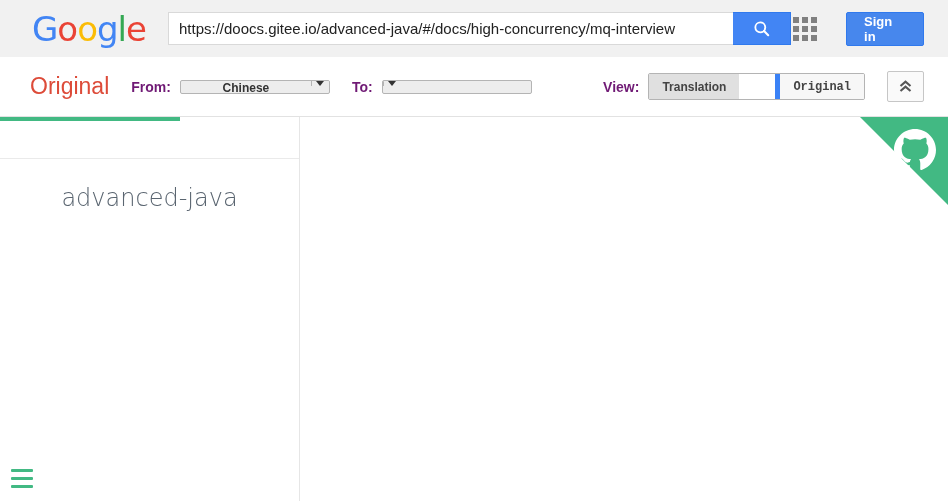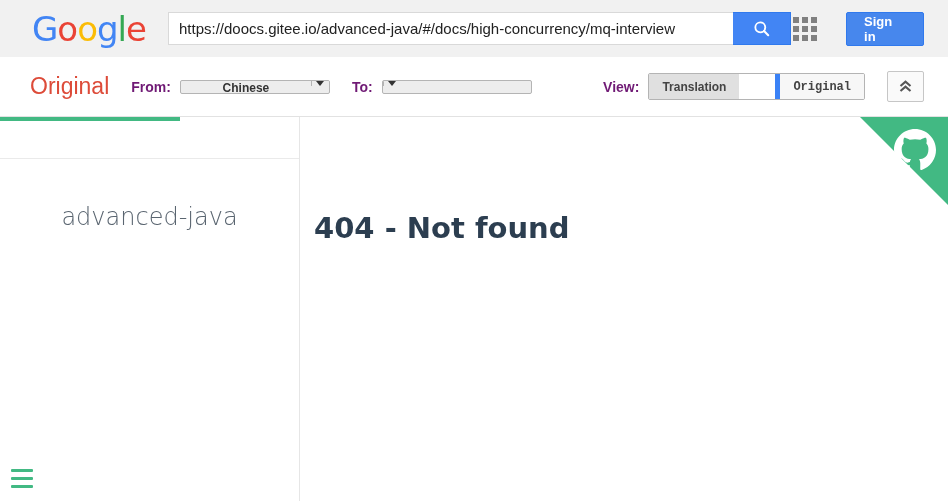--- a/index.html
+++ b/index.html
@@ -213,21 +213,21 @@
     position: relative;
     background: #fff;
   }
   .sidebar-divider {
     position: absolute;
     top: 41px; left: 0; right: 0;
     height: 1px;
     background: #eaeaea;
   }
   .sidebar-name {
-    margin-top: 86px;
+    margin-top: 67px;
     text-align: center;
     font-size: 24px;
     font-weight: 300;
     color: #5a6570;
     font-family: "DejaVu Sans", sans-serif;
   }
   .hamburger {
     position: absolute;
     left: 11px;
     bottom: 13px;
@@ -353,21 +353,20 @@
     <div class="sidebar-divider"></div>
     <div class="sidebar-name">advanced-java</div>
     <div class="hamburger">
       <i></i>
         <i></i>
         <i></i>
     </div>
   </div>
 
   <div class="content">
-    <div class="h404">404 - Not found</div>
 
     <div class="corner">
       <div class="tri"></div>
       <svg width="42" height="42" viewBox="0 0 16 16">
         <path fill="#ffffff" d="M8 0C3.58 0 0 3.58 0 8c0 3.54 2.29 6.53 5.47 7.59.4.07.55-.17.55-.38 0-.19-.01-.82-.01-1.49-2.01.37-2.53-.49-2.69-.94-.09-.23-.48-.94-.82-1.13-.28-.15-.68-.52-.01-.53.63-.01 1.08.58 1.23.82.72 1.21 1.87.87 2.33.66.07-.52.28-.87.51-1.07-1.78-.2-3.64-.89-3.64-3.95 0-.87.31-1.59.82-2.15-.08-.2-.36-1.02.08-2.12 0 0 .67-.21 2.2.82.64-.18 1.32-.27 2-.27s1.36.09 2 .27c1.53-1.04 2.2-.82 2.2-.82.44 1.1.16 1.92.08 2.12.51.56.82 1.27.82 2.15 0 3.07-1.87 3.75-3.65 3.95.29.25.54.73.54 1.48 0 1.07-.01 1.93-.01 2.2 0 .21.15.46.55.38A8.01 8.01 0 0 0 16 8c0-4.42-3.58-8-8-8z"></path>
       </svg>
     </div>
   </div>
 </div>
 

